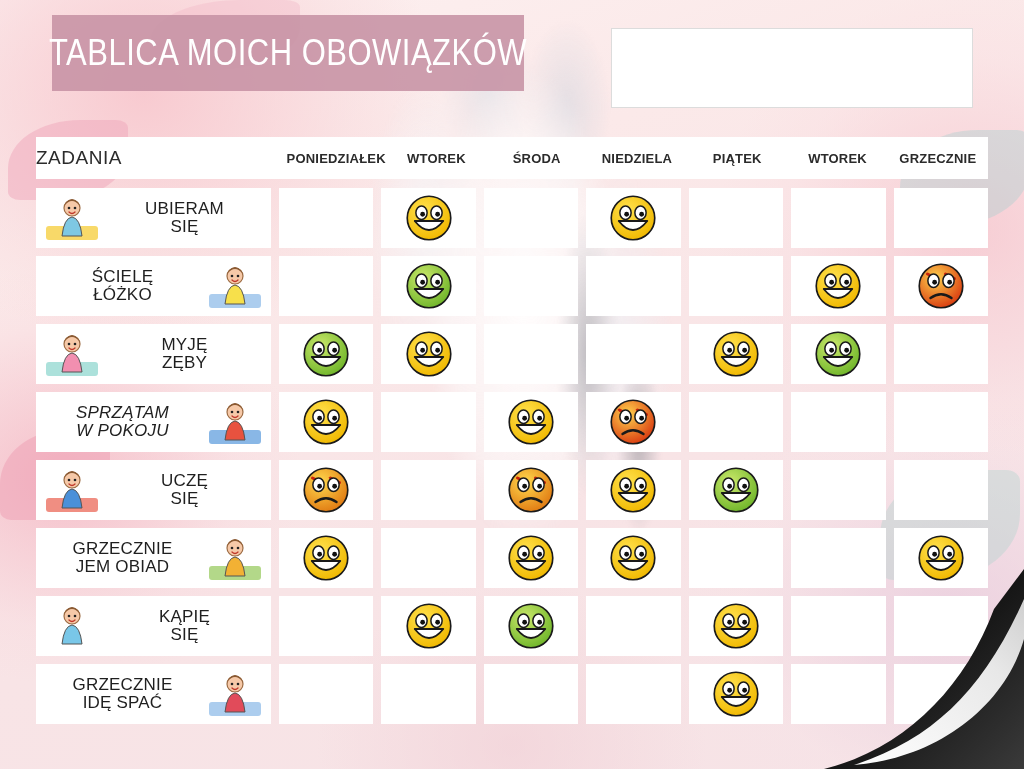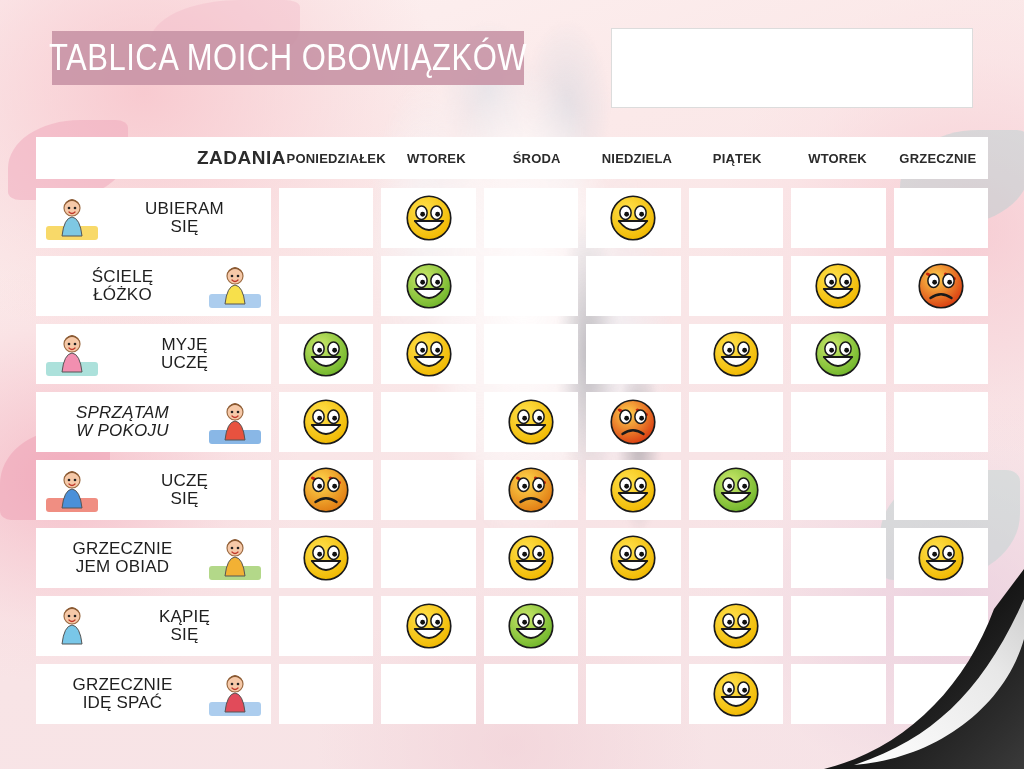--- a/index.html
+++ b/index.html
@@ -50,22 +50,22 @@
   .leaf {
     position: absolute;
     border-radius: 60% 10% 60% 10%;
     opacity: .5;
     filter: blur(.4px);
   }
 
   
   .title-bar {
     position: absolute;
-    left: 52px; top: 31px;
-    width: 472px; height: 54px;
+    left: 52px; top: 15px;
+    width: 472px; height: 76px;
     background: rgba(198,146,164,0.88);
     display: flex;
     align-items: center;
     justify-content: center;
   }
   .title-bar .title-text {
     color: #ffffff;
     font-size: 31px;
     letter-spacing: .5px;
     font-weight: 400;
@@ -86,23 +86,23 @@
   .header-row {
     position: absolute;
     left: 36px; top: 137px;
     width: 952px; height: 42px;
     background: #ffffff;
     display: flex;
     align-items: center;
   }
   .header-row .h-tasks {
     width: 250px;
-    text-align: right;
+    text-align: left;
     font-size: 19px;
-    font-weight: bold;
+    font-weight: normal;
     color: #2b2b2b;
     letter-spacing: .5px;
   }
   .header-row .h-day {
     flex: 1;
     text-align: center;
     font-size: 13px;
     font-weight: bold;
     color: #2b2b2b;
     letter-spacing: .2px;
@@ -328,21 +328,21 @@
           <div class="task-pic"><svg viewBox="0 0 56 52" width="56" height="52">
               <rect x="2" y="34" width="52" height="14" rx="3" fill="#7fd1c8" opacity=".65"></rect>
               <circle cx="28" cy="16" r="8" fill="#f6c9a8" stroke="#9c6b43" stroke-width="1.2"></circle>
               <path d="M20 14 Q28 4 36 14 Q34 8 28 7 Q22 8 20 14 Z" fill="#8a5a33"></path>
               <path d="M18 44 Q20 26 28 25 Q36 26 38 44 Z" fill="#f28fb0" stroke="#555" stroke-width="1"></path>
               <circle cx="25" cy="16" r="1.3" fill="#222"></circle>
               <circle cx="31" cy="16" r="1.3" fill="#222"></circle>
               <path d="M25 20 Q28 23 31 20" fill="none" stroke="#c0392b" stroke-width="1.3" stroke-linecap="round"></path>
             </svg></div>
           <div class="task-label" style="white-space: pre-line; flex: 1 1 0%;">MYJĘ
-UCZĘ</div>
+ZĘBY</div>
         </div>
         <div class="day-cell">
           <svg class="smiley" viewBox="0 0 64 64">
             <defs>
               <radialGradient id="gok" cx="38%" cy="32%" r="72%">
                 <stop offset="0%" stop-color="#cbe86b"></stop>
                 <stop offset="100%" stop-color="#6fb52a"></stop>
               </radialGradient>
             </defs>
             <circle cx="32" cy="32" r="29" fill="url(#gok)" stroke="#1a1a1a" stroke-width="2.2"></circle>

